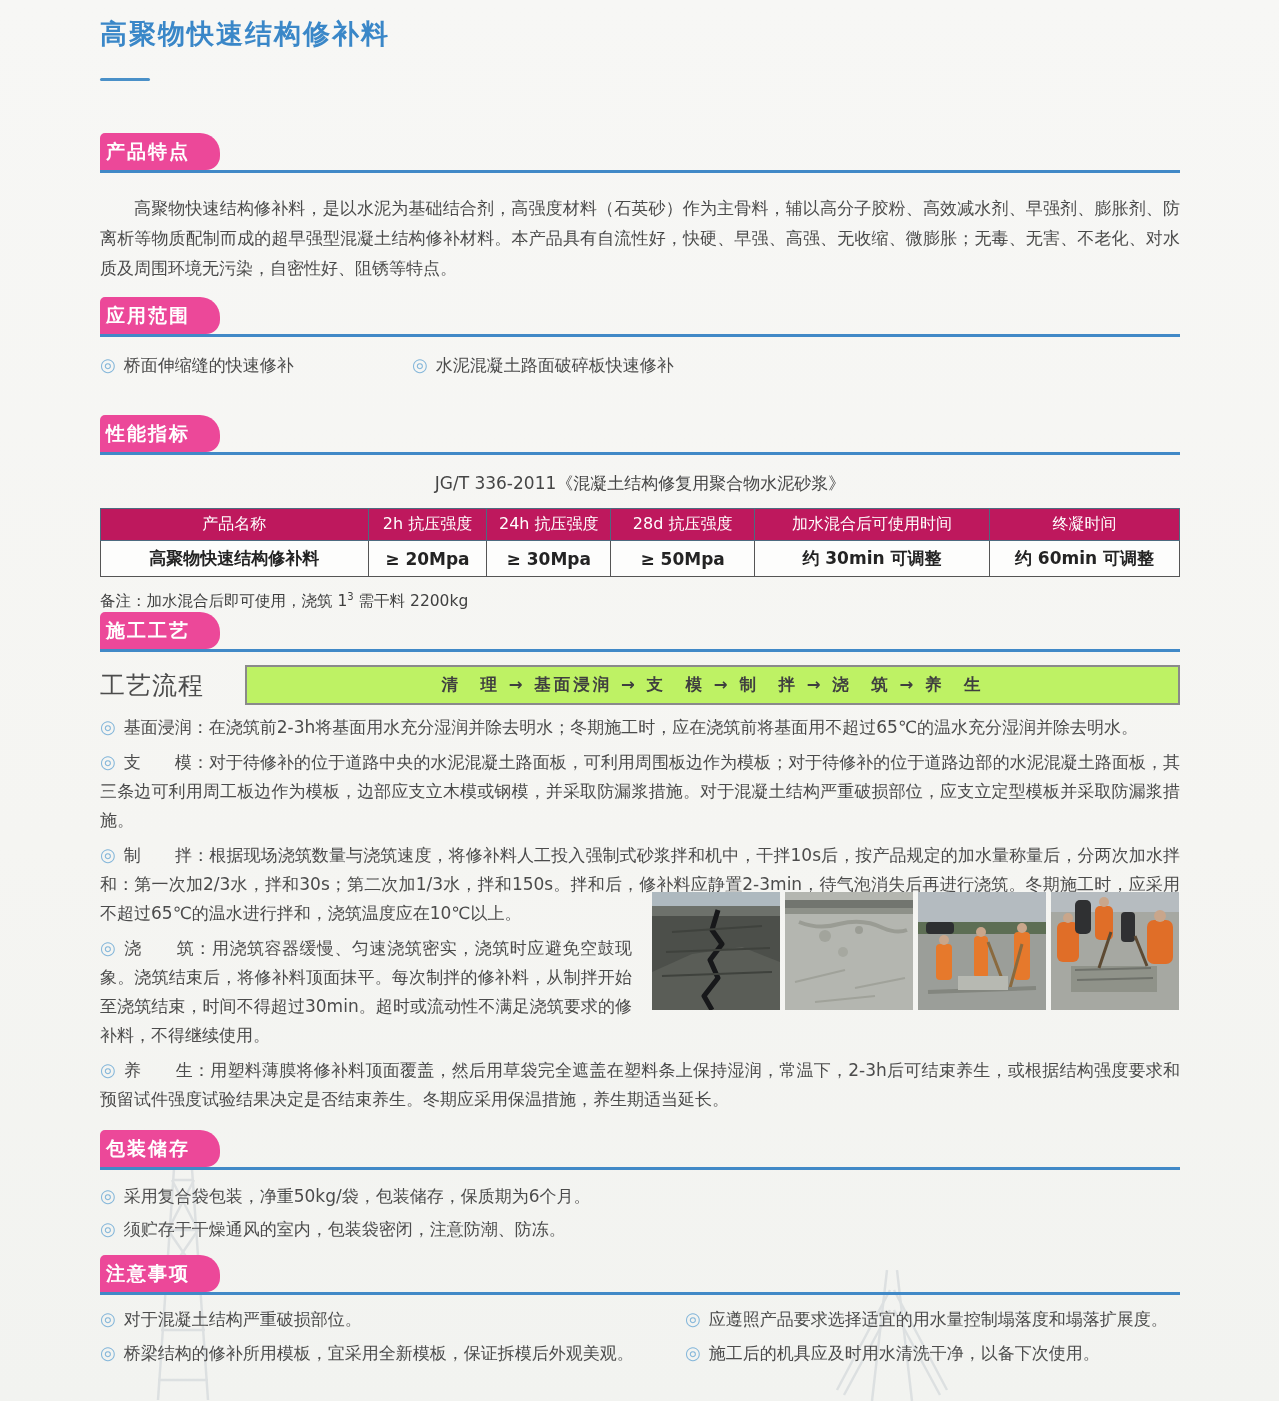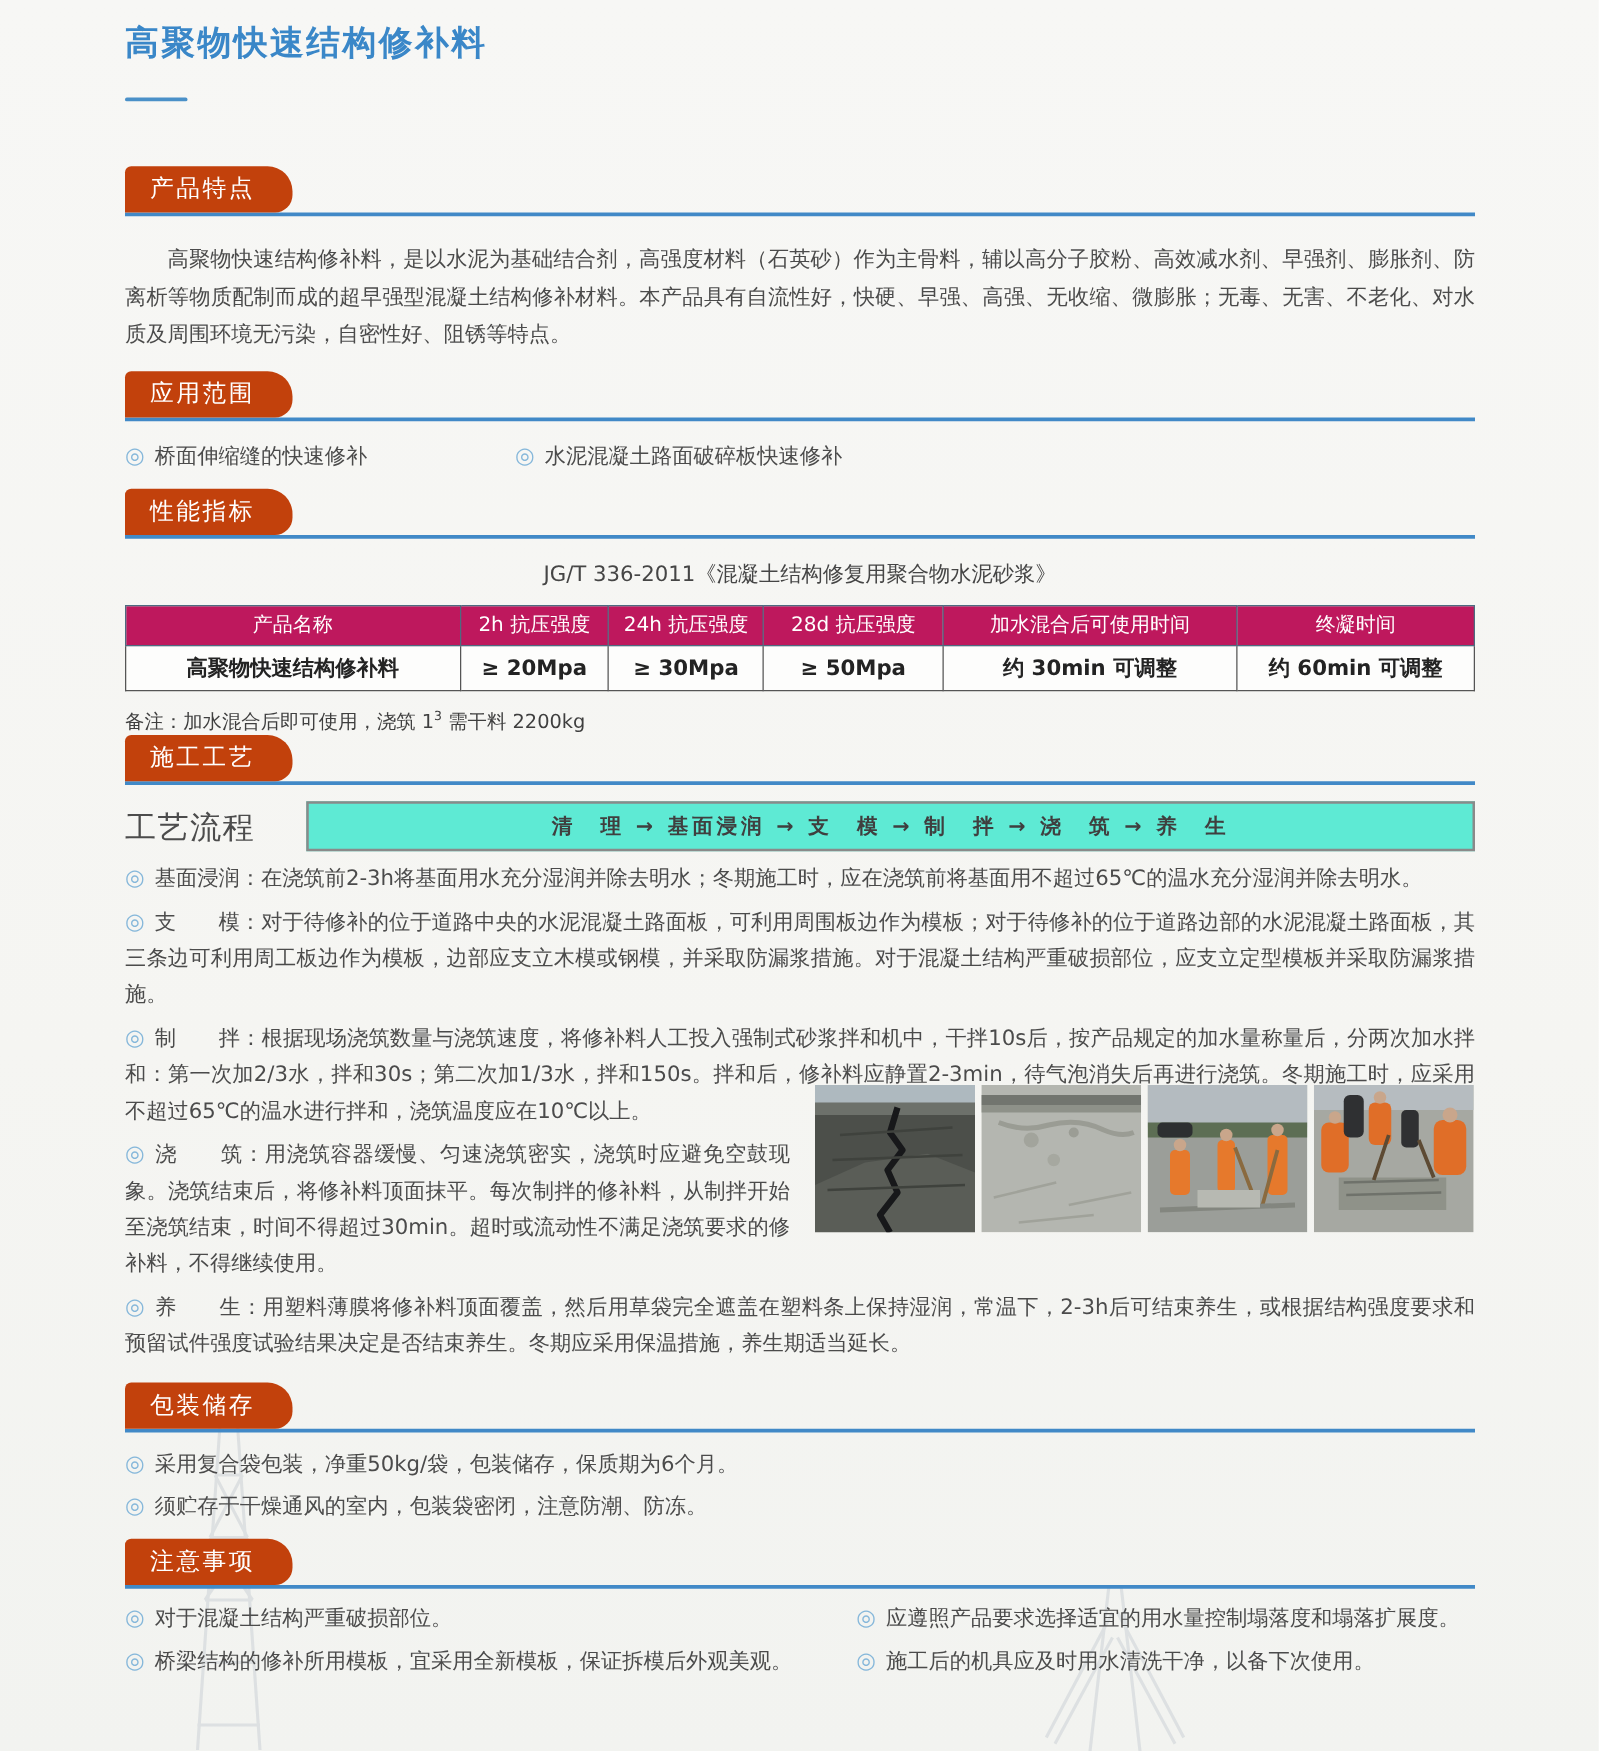--- a/index.html
+++ b/index.html
@@ -10,60 +10,60 @@
     color:#4b4b4b;
   }
   .page{position:relative;width:1279px;height:1153px;}
   .content{position:relative;z-index:2;padding:16px 99px 0 100px;}
 
   .title{margin:0;font-size:27px;font-weight:bold;color:#3a87c8;letter-spacing:2px;}
   .title-underline{width:50px;height:3px;background:#4a90c8;margin-top:26px;border-radius:2px;}
 
   .sec-head{border-bottom:3px solid #4189c7;line-height:0;}
   .tab{
-    display:inline-block;background:#c2410c;color:#fff;
-    font-size:19px;font-weight:normal;letter-spacing:2px;line-height:1;
-    padding:9px 30px 9px 20px;border-radius:5px 20px 14px 0;
+    display:inline-block;background:#ec4899;color:#fff;
+    font-size:19px;font-weight:bold;letter-spacing:2px;line-height:1;
+    padding:9px 30px 9px 6px;border-radius:5px 20px 14px 0;
     vertical-align:bottom;
   }
 
   .body-par{
     margin:20px 0 0 0;font-size:17px;line-height:30px;color:#4b4b4b;
     text-align:justify;text-indent:2em;
   }
 
   .bullet-row{display:flex;align-items:flex-start;gap:8px;font-size:17px;line-height:28px;}
   .bullet{color:#85b7da;font-size:18px;flex:0 0 auto;}
 
   .sec-features{margin-top:52px;}
   .sec-application{margin-top:14px;}
   .app-items{display:flex;margin-top:14px;}
   .app-item-1{width:312px;}
-  .sec-performance{margin-top:12px;}
+  .sec-performance{margin-top:36px;}
   .standard-line{margin-top:17px;text-align:center;font-size:17px;color:#454545;}
   table.perf{
     width:100%;margin-top:13px;border-collapse:collapse;
     font-size:16px;
   }
   table.perf th{
     background:#be185d;color:#fff;font-weight:normal;
     border:1px solid #4d6b80;padding:5px 4px;font-size:16px;
   }
   table.perf td{
     background:#fdfdfc;color:#232323;font-weight:600;
     border:1px solid #555;padding:6px 4px;text-align:center;font-size:17px;
   }
   .note-line{margin-top:14px;font-size:15.5px;color:#3f3f3f;}
   .note-line sup{font-size:10px;}
 
   .sec-process{}
   .flow-row{display:flex;align-items:center;margin-top:13px;}
   .flow-label{font-size:25px;color:#4c4c4c;flex:0 0 145px;letter-spacing:1px;}
   .flow-box{
-    flex:1;border:2px solid #8a8a8a;background:#5eead4;
+    flex:1;border:2px solid #8a8a8a;background:#bef264;
     text-align:center;font-size:16.5px;font-weight:bold;color:#3f3f3f;
     padding:7px 4px;letter-spacing:3px;
   }
   .steps{position:relative;margin-top:7px;}
   .step{
     margin:5px 0 0 0;font-size:17px;line-height:29px;text-align:justify;
     color:#4b4b4b;
   }
   .step .bullet{margin-right:8px;}
   .step-pour{padding-right:548px;}

